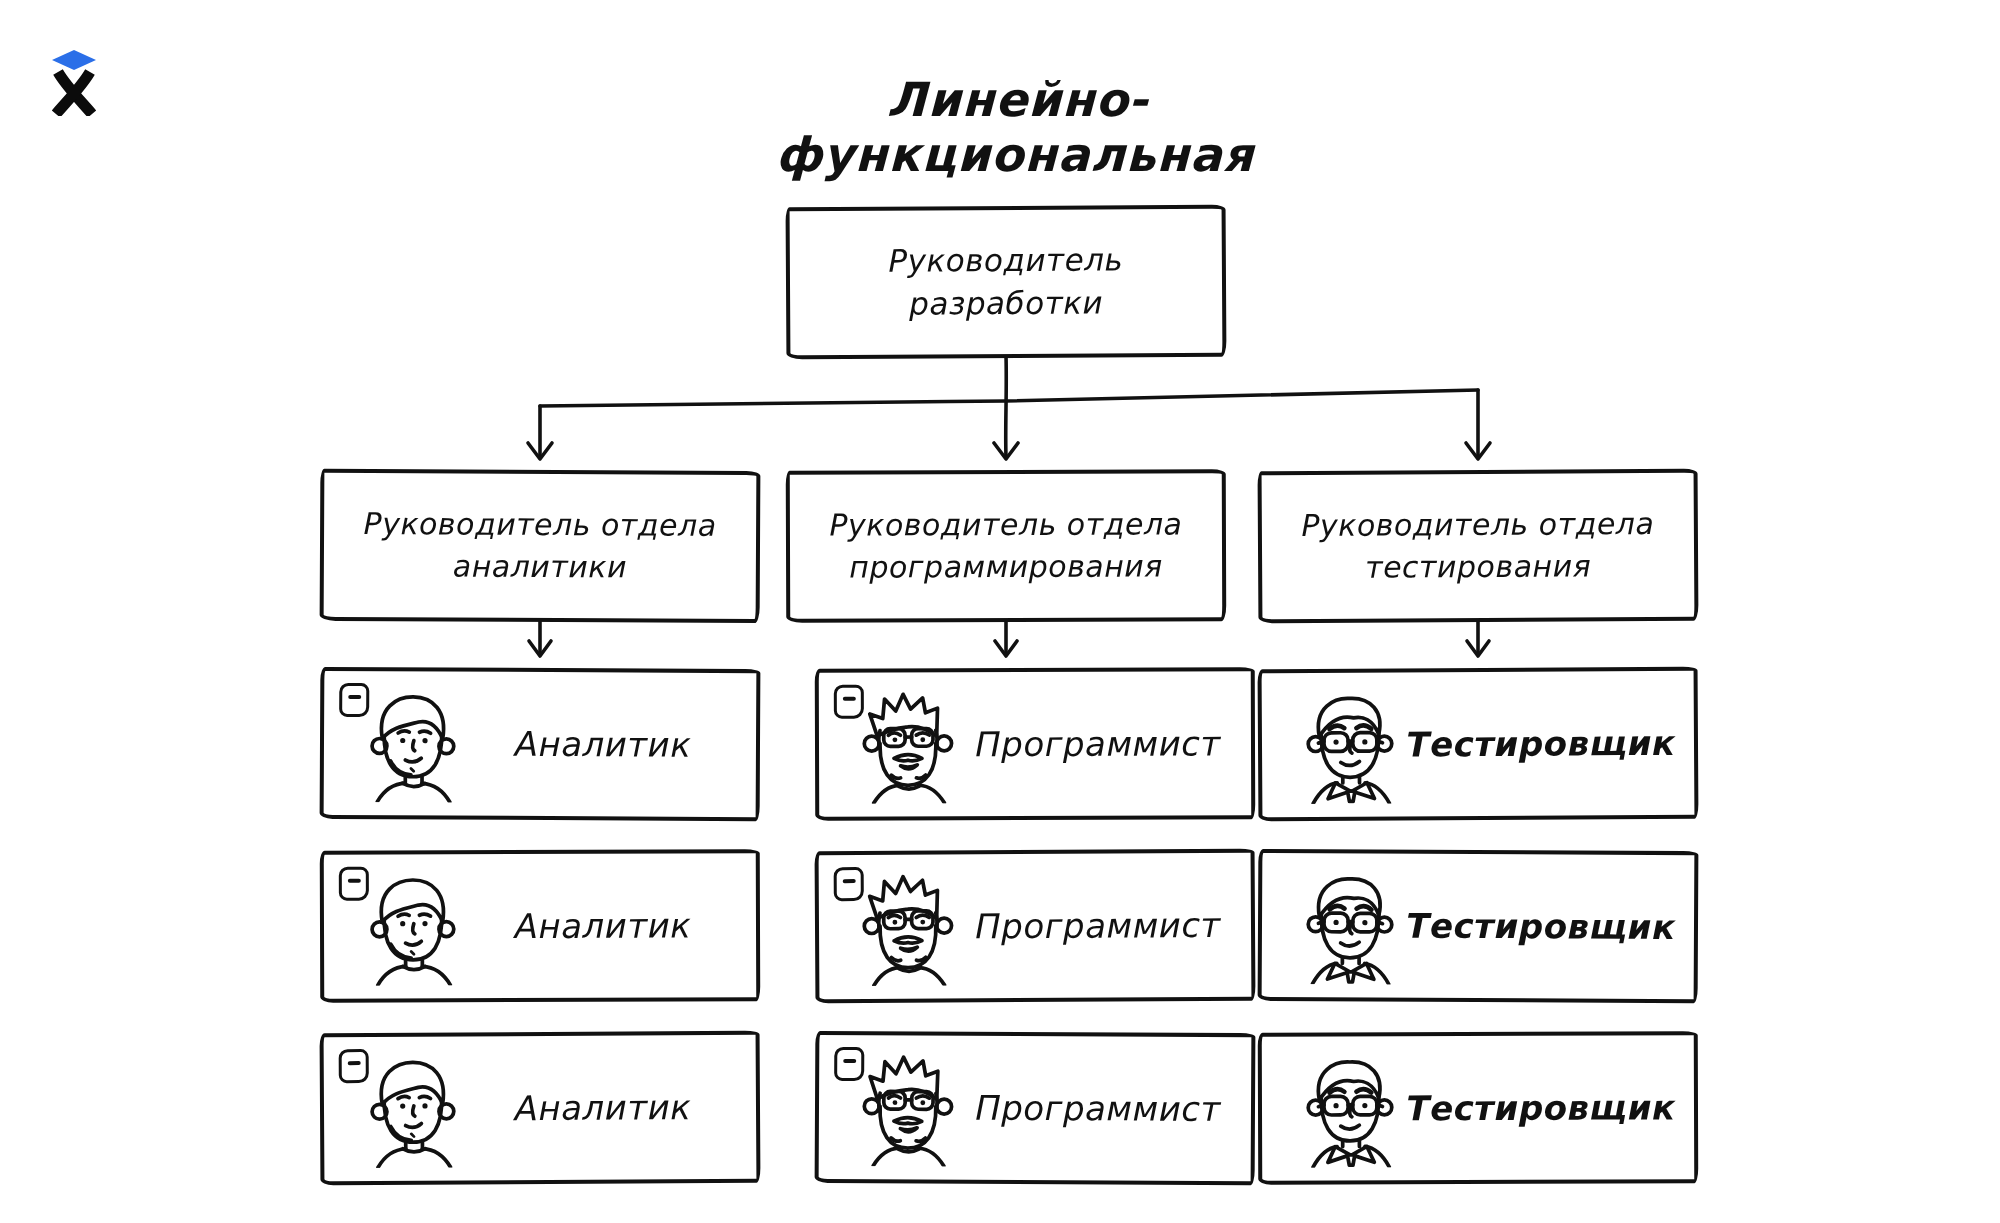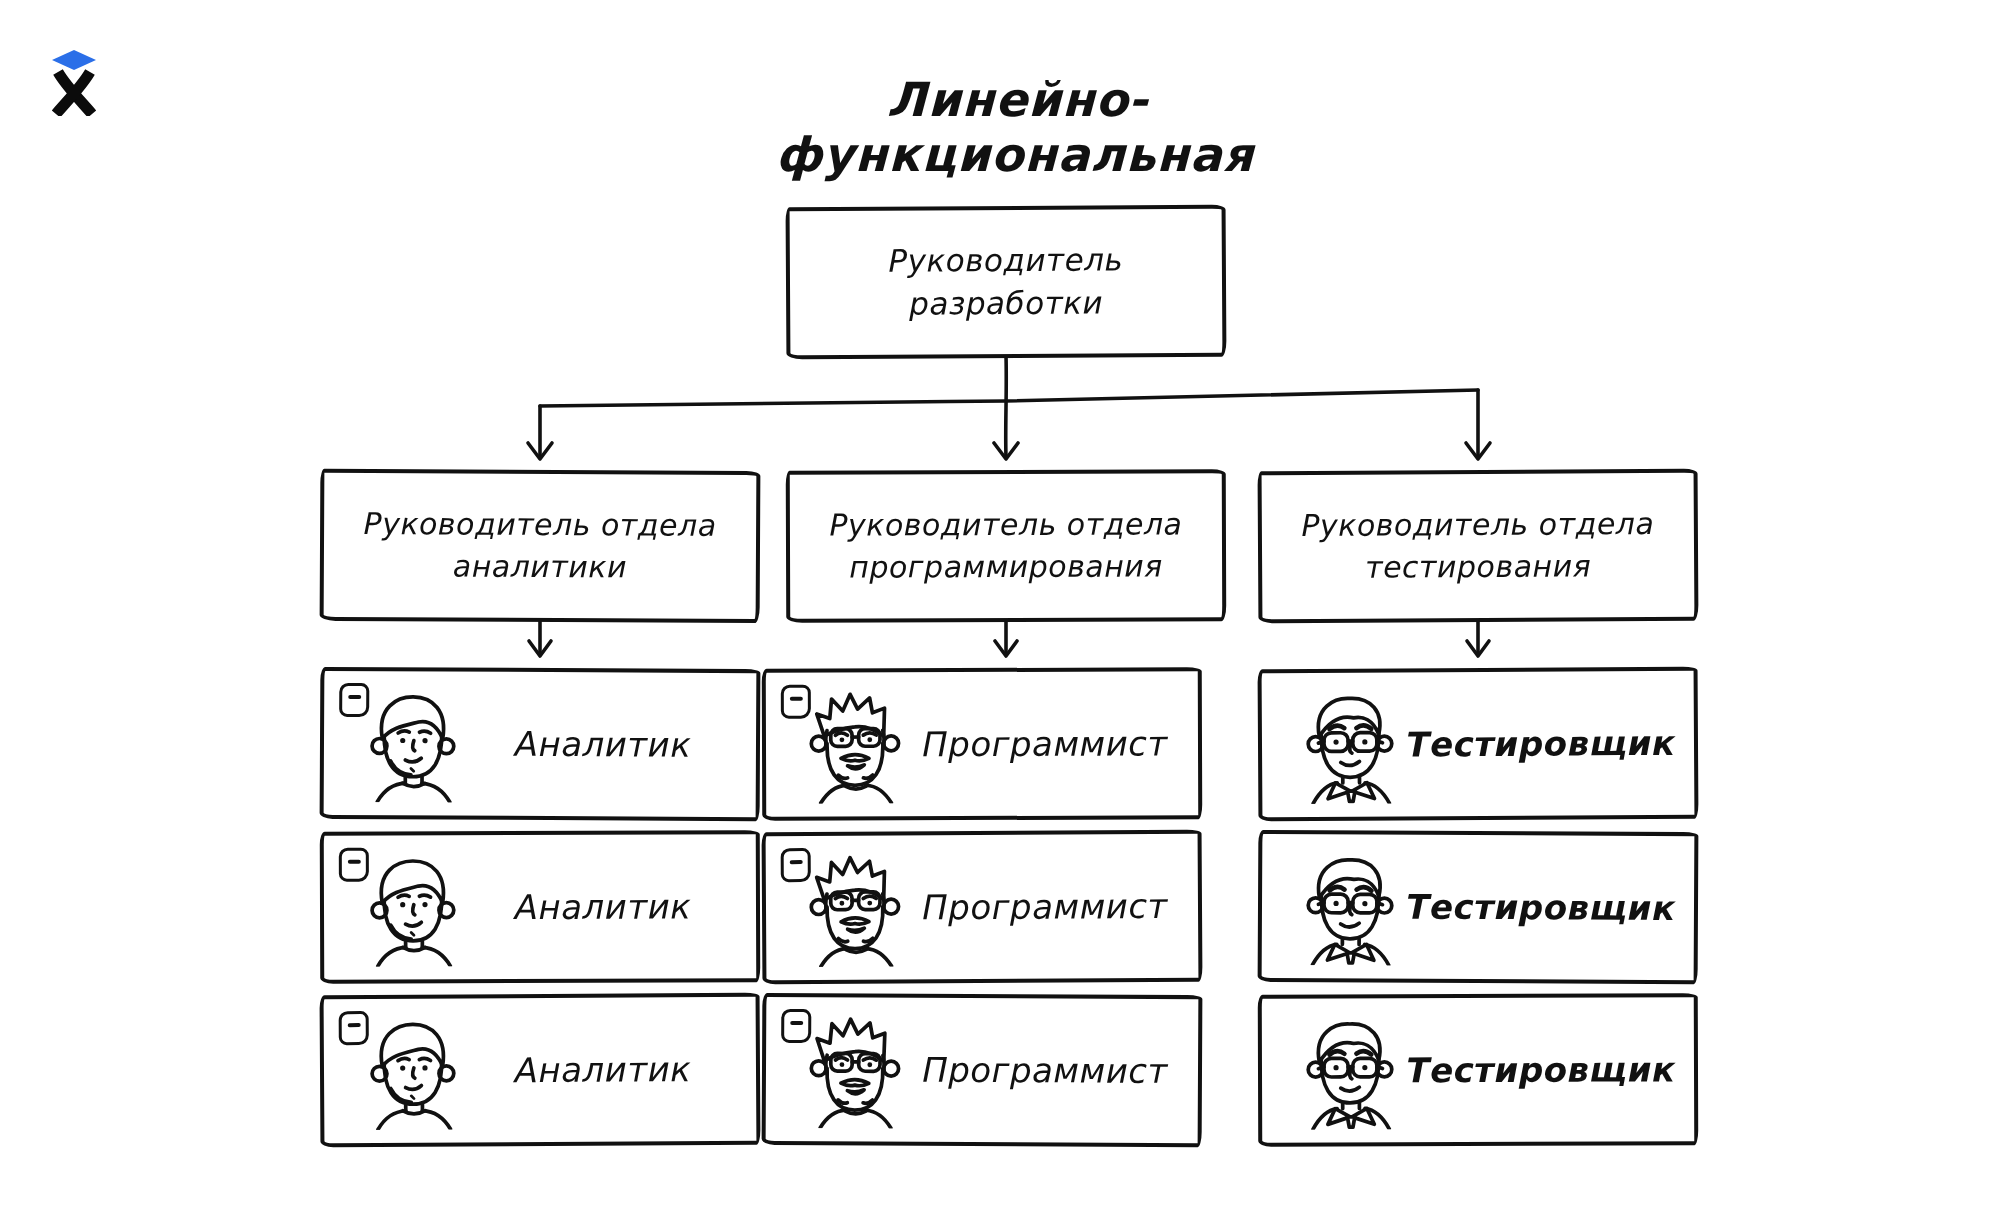--- a/index.html
+++ b/index.html
@@ -23,21 +23,21 @@
     border:4px solid #111;background:#fff;
     border-radius:4px 14px 5px 16px / 14px 5px 16px 6px;
     display:flex;flex-direction:column;align-items:center;justify-content:center;
     font-style:italic;font-size:30px;line-height:1.4;letter-spacing:.5px;text-align:center;
   }
   .node.root{font-size:31px;}
   .t1{transform:rotate(-0.35deg);}
   .t2{transform:rotate(0.3deg);}
   .t3{transform:rotate(-0.2deg);}
   
-  .col{position:absolute;top:668px;width:440px;display:flex;flex-direction:column;gap:11px;}
+  .col{position:absolute;top:668px;width:440px;display:flex;flex-direction:column;gap:30px;}
   .card{
     position:relative;width:440px;height:152px;box-sizing:border-box;
     border:4px solid #111;background:#fff;
     border-radius:5px 15px 4px 13px / 13px 4px 15px 6px;
     display:flex;align-items:center;
   }
   .card .avatar{margin-left:36px;flex:0 0 auto;}
   .card-label{
     flex:1;text-align:center;padding-right:14px;
     font-style:italic;font-size:34px;letter-spacing:.5px;
@@ -196,21 +196,21 @@
       <button class="collapse">
           <span class="minus"></span>
         </button>
       <svg class="avatar" width="104" height="118" viewBox="0 0 112 126">
           <use href="#avatar-analyst"></use>
         </svg>
       <div class="card-label">Аналитик</div>
     </div>
   </div>
 
-  <div class="col" style="left:762px;">
+  <div class="col" style="left:815px;">
     <div class="card t3">
       <button class="collapse">
           <span class="minus"></span>
         </button>
       <svg class="avatar" width="104" height="118" viewBox="0 0 112 126">
           <use href="#avatar-programmer"></use>
         </svg>
       <div class="card-label">Программист</div>
     </div>
     <div class="card t1">

